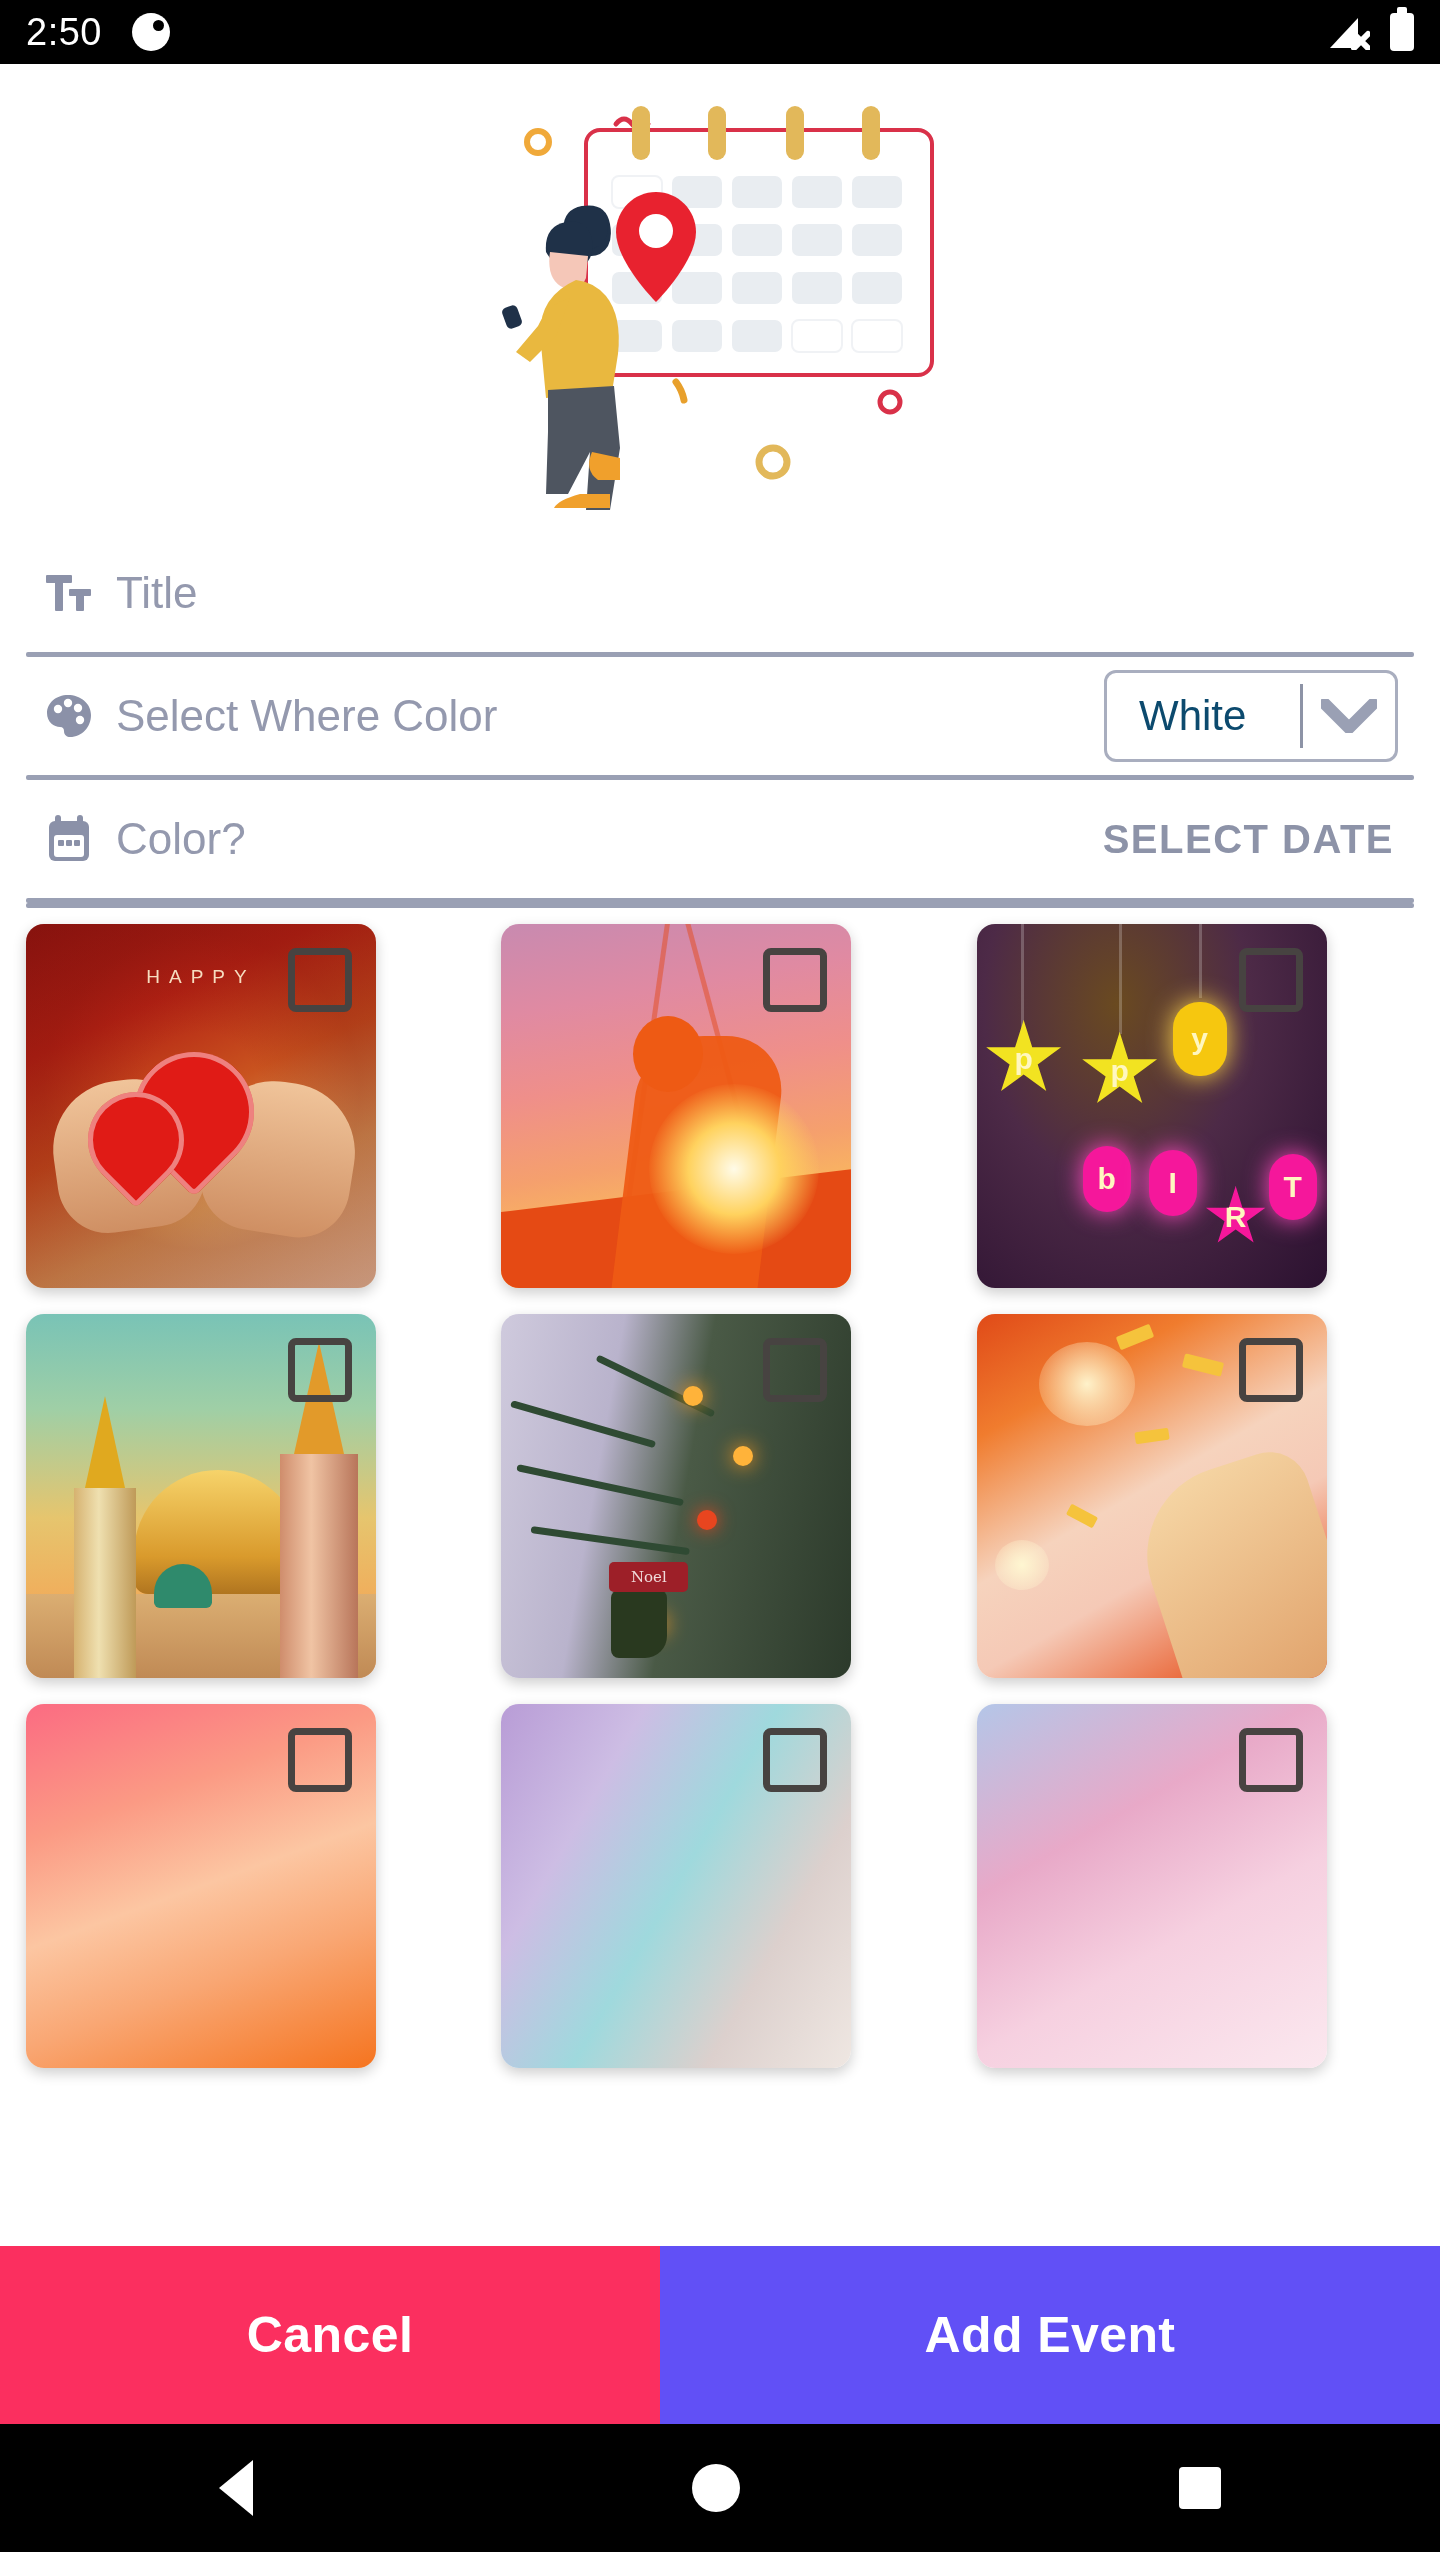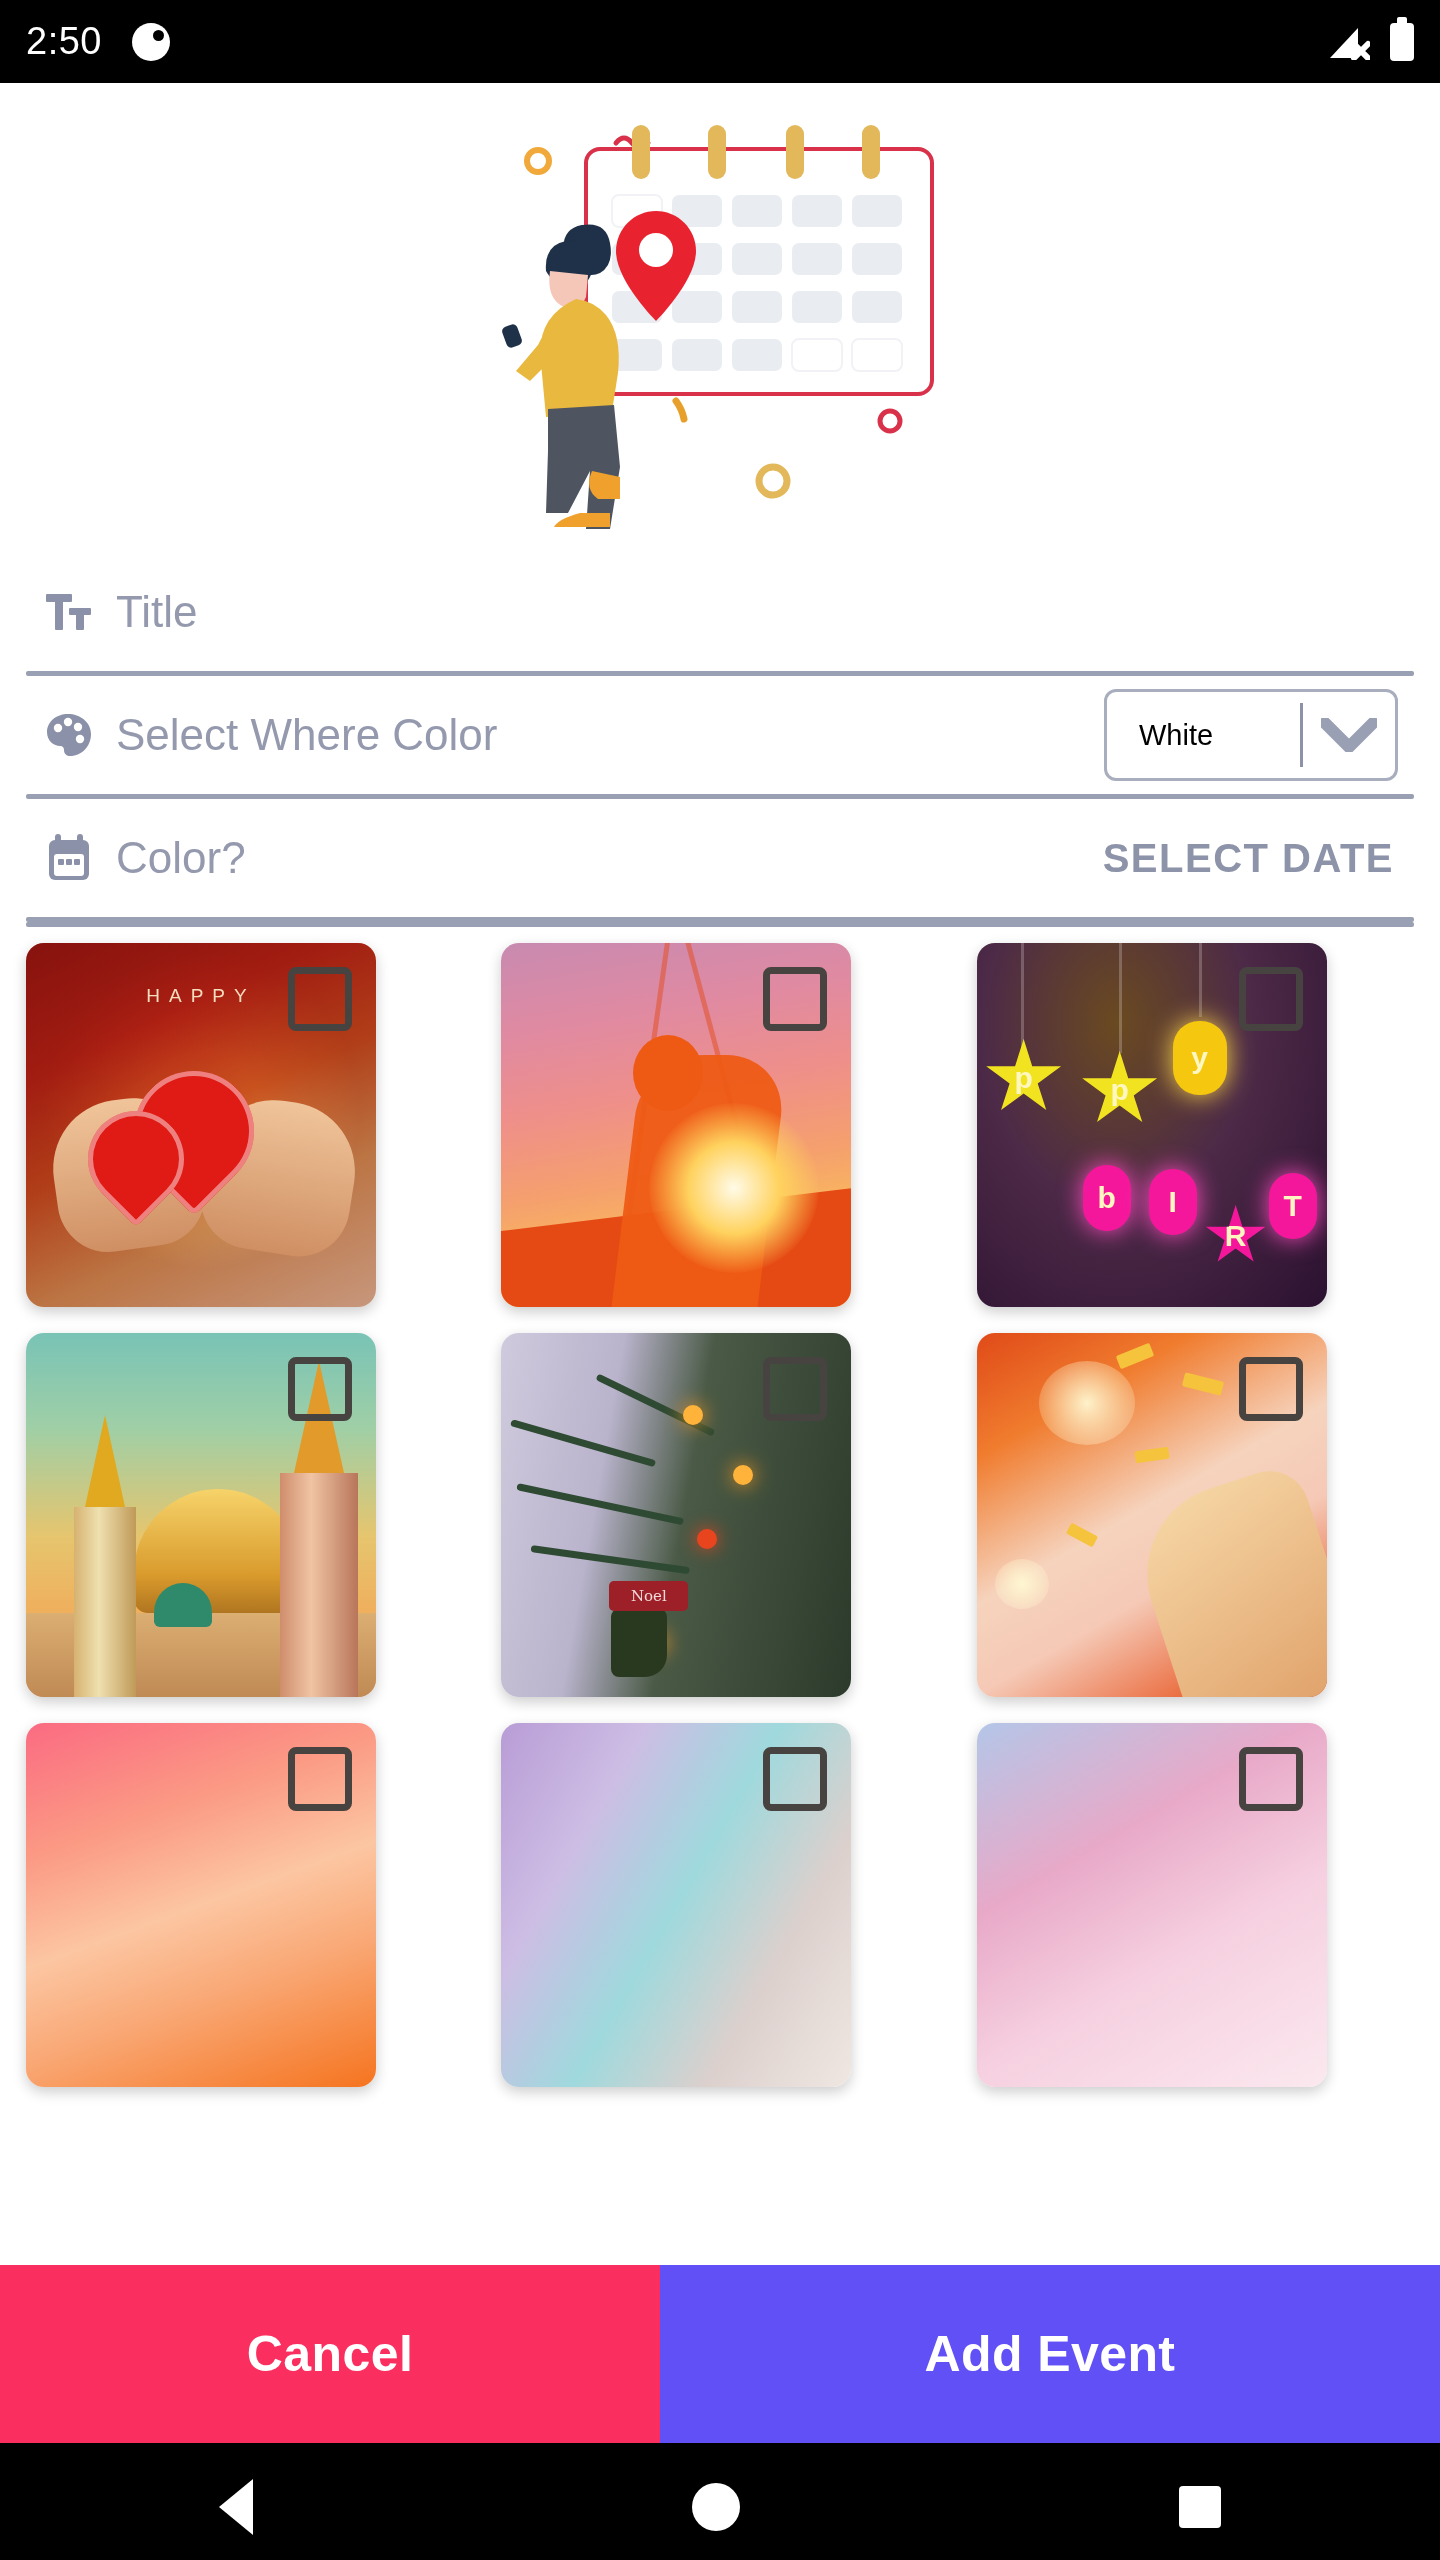--- a/index.html
+++ b/index.html
@@ -1,20 +1,20 @@
 <!DOCTYPE html>
 <html><head>
 <meta charset="utf-8">
 <style>
   * { margin:0; padding:0; box-sizing:border-box; }
   html,body { width:1440px; height:2560px; background:#ffffff;
     font-family:"Liberation Sans", sans-serif; overflow:hidden; }
 
   
-  .statusbar{ height:83px; background:#000; display:flex; align-items:center;
+  .statusbar{ height:64px; background:#000; display:flex; align-items:center;
     padding:1px 26px; color:#fff; }
   .sb-time{ font-size:38px; font-weight:400; letter-spacing:0.5px; }
   .sb-appicon{ width:38px; height:38px; border-radius:50%; background:#fff;
     margin-left:30px; position:relative; }
   .sb-appicon::after{ content:""; position:absolute; right:6px; top:7px;
     width:11px; height:11px; border-radius:50%; background:#000; }
   .sb-spacer{ flex:1; }
   .sb-right{ display:flex; align-items:center; gap:20px; }
   .sig{ position:relative; width:42px; height:36px; }
   .sig svg{ display:block; }
@@ -35,21 +35,21 @@
   .row-inner{ display:flex; align-items:center; min-height:118px; gap:20px; }
   .row-rule{ height:5px; background:#9aa0b4; margin:0 26px; border-radius:2px; }
   .leadicon{ width:54px; height:54px; flex:0 0 54px; display:flex;
     align-items:center; justify-content:center; color:#8b91a8; }
   .leadicon svg{ display:block; }
   .rowlabel{ font-size:44px; color:#9499ae; font-weight:400; white-space:nowrap; }
   .rowgrow{ flex:1; }
 
   .dropdown{ width:294px; height:92px; border:3px solid #a9aebf; border-radius:12px;
     display:flex; align-items:center; background:#fff; flex:0 0 294px; }
-  .dd-value{ flex:1; padding-left:32px; font-size:29px; color:#000000; }
+  .dd-value{ flex:1; padding-left:32px; font-size:42px; color:#0c4a6e; }
   .dd-div{ width:3px; height:64px; background:#8d93a6; }
   .dd-caret{ width:92px; display:flex; align-items:center; justify-content:center; }
   .action-text{ font-size:40px; font-weight:bold; color:#8d93a8;
     letter-spacing:1.5px; padding-right:4px; }
 
   
   .grid{ padding:16px 26px 0 26px; display:grid; grid-template-columns:repeat(3,1fr);
     gap:26px 38px; }
   .thumb{ position:relative; width:350px; height:364px; border-radius:18px;
     overflow:hidden; box-shadow:0 5px 14px rgba(0,0,0,.20); }

